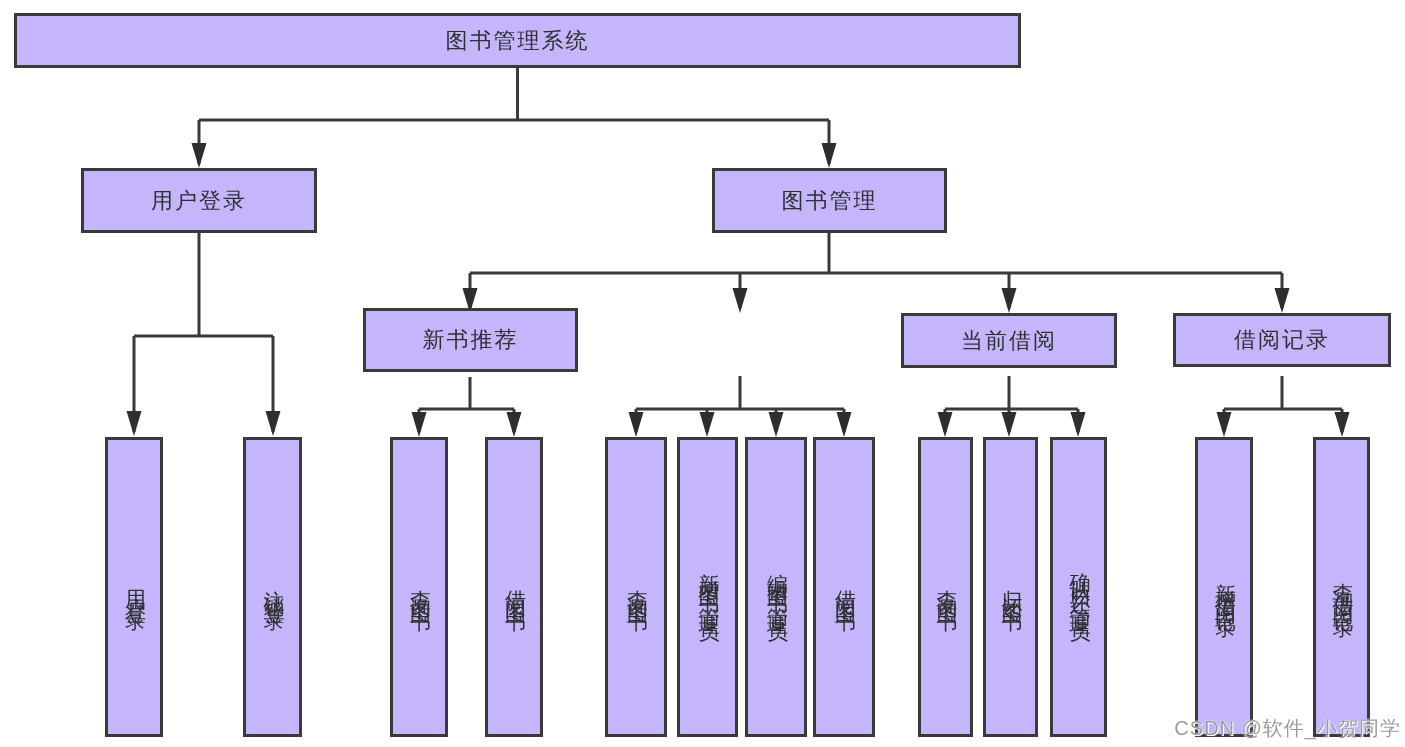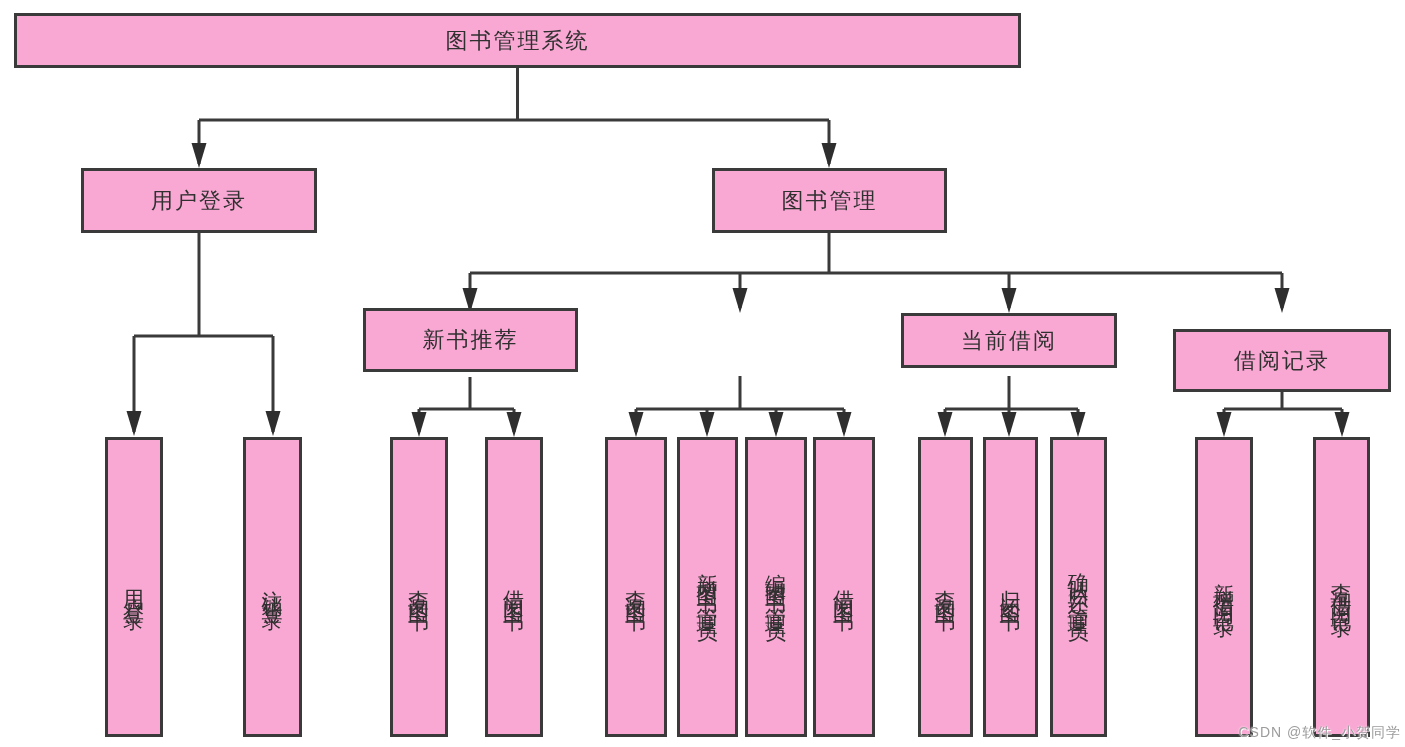--- a/index.html
+++ b/index.html
@@ -7,39 +7,40 @@
     position:relative;
     width:1405px;height:747px;
     background:#ffffff;
     font-family:"Liberation Sans","DejaVu Sans",sans-serif;
     overflow:hidden;
   }
   .wires{position:absolute;left:0;top:0;width:1405px;height:747px;}
   .box{
     position:absolute;
     box-sizing:border-box;
-    background:#f9a8d4;
+    background:#c4b5fd;
     border:3px solid #3a3a3a;
     display:flex;align-items:center;justify-content:center;
     color:#303030;
+    font-family:Liberation Mono, monospace;
   }
   .hbox{font-size:22px;letter-spacing:2px;white-space:nowrap;}
   .leaf span{
     writing-mode:vertical-rl;
     text-orientation:mixed;
     font-size:21px;
     letter-spacing:7px;
     line-height:1;
     color:#303030;
   }
   .leaf{top:437px;height:300px;}
   .watermark{
     position:absolute;
     right:4px;bottom:5px;
-    font-size:14px;
+    font-size:20px;
     color:#9c9c9c;
     letter-spacing:1px;
     white-space:nowrap;
     text-shadow:0 0 2px #ffffff,1px 1px 0 #ffffff;
     z-index:5;
   }
 </style>
 </head>
 <body>
 
@@ -95,21 +96,21 @@
   <div class="box hbox" style="left:712px;top:168px;width:235px;height:65px;">
     <span>图书管理</span>
   </div>
 
   <div class="box hbox" style="left:363px;top:308px;width:215px;height:64px;">
     <span>新书推荐</span>
   </div>
   <div class="box hbox" style="left:901px;top:313px;width:216px;height:55px;">
     <span>当前借阅</span>
   </div>
-  <div class="box hbox" style="left:1173px;top:313px;width:218px;height:63px;margin-top:16px;">
+  <div class="box hbox" style="left:1173px;top:313px;width:218px;height:54px;">
     <span>借阅记录</span>
   </div>
 
   <div class="box leaf" style="left:105px;width:58px;">
     <span>用户登录</span>
   </div>
   <div class="box leaf" style="left:243px;width:59px;">
     <span>注销登录</span>
   </div>
 

